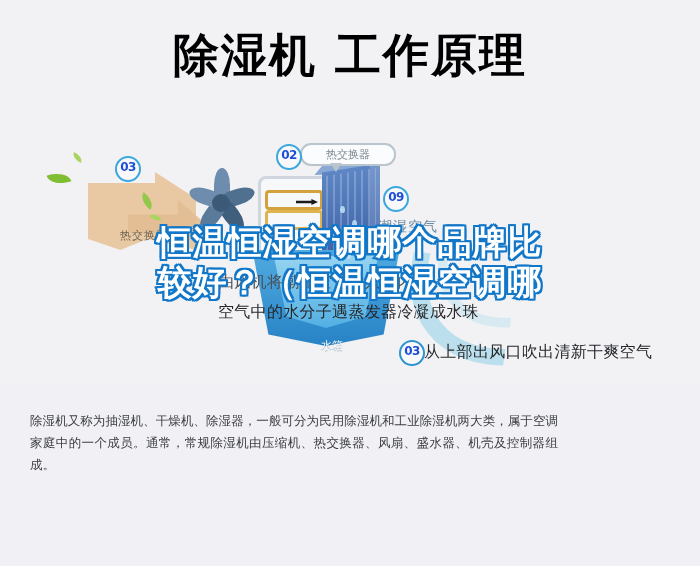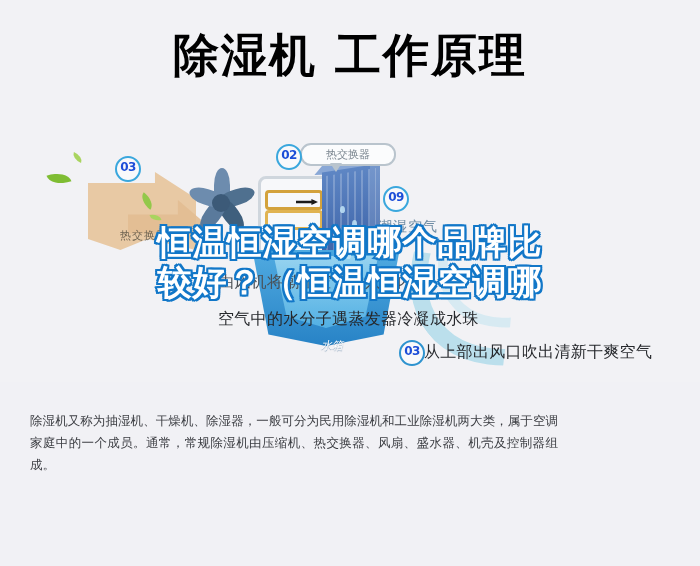--- a/index.html
+++ b/index.html
@@ -235,21 +235,20 @@
     opacity: .9;
   }
   .water-tank-label {
     position: absolute;
     left: 321px;
     top: 338px;
     font-size: 11px;
     color: #ffffff;
     white-space: nowrap;
     text-shadow: 0 1px 1px rgba(0,60,110,.45);
-    font-style: italic;
   }
 
   
   .drop {
     position: absolute;
     width: 5px;
     height: 7px;
     background: #bfe3f7;
     border-radius: 50% 50% 50% 50% / 60% 60% 40% 40%;
     opacity: .85;
@@ -309,21 +308,21 @@
 
   
   .step-line {
     position: absolute;
     font-size: 16px;
     color: #26282c;
     white-space: nowrap;
     letter-spacing: .3px;
   }
   .step-line.s1 { left: 218px; top: 272px; color:#4a4f55; }
-  .step-line.s2 { left: 218px; top: 302px; margin-top: 7px; }
+  .step-line.s2 { left: 218px; top: 302px; }
   .step-line.s3 { left: 424px; top: 342px; }
 
   
   .overlay-text {
     position: absolute;
     left: 0;
     top: 222px;
     width: 700px;
     text-align: center;
     font-size: 34px;

